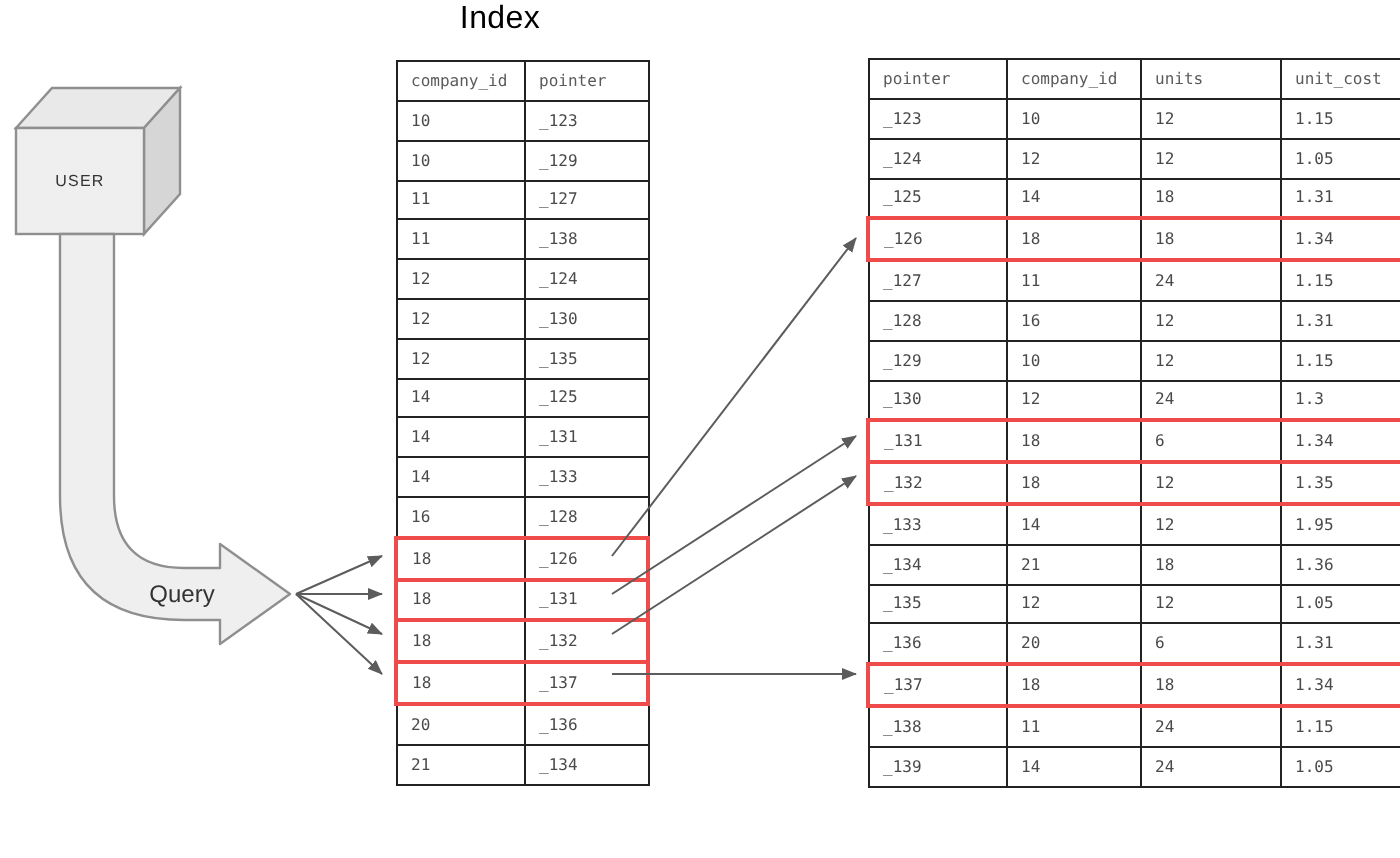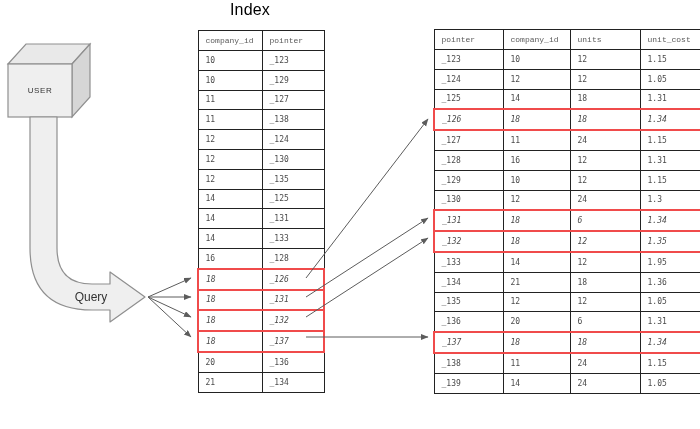--- a/index.html
+++ b/index.html
@@ -25,22 +25,22 @@
   #data-table th:nth-child(1), #data-table td:nth-child(1){ width:59px; }
   #data-table th:nth-child(2), #data-table td:nth-child(2){ width:57px; }
   #data-table th:nth-child(3), #data-table td:nth-child(3){ width:60px; }
   #data-table th:nth-child(4), #data-table td:nth-child(4){ width:59px; }
   .dtable th, .dtable td {
     border:1px solid #222; height:18.8px; padding:0 2px 0 7px;
     font-family:"DejaVu Sans Mono", monospace; font-size:8px;
     font-weight:normal; text-align:left; vertical-align:middle;
     color:#4a4a4a; overflow:hidden; white-space:nowrap;
   }
-  .dtable th { color:#5a5a5a; height:19px;font-family:Liberation Mono, monospace; }
-  tr.hl td { border-top:2px solid var(--hl); border-bottom:2px solid var(--hl);font-style:italic; }
+  .dtable th { color:#5a5a5a; height:19px; }
+  tr.hl td { border-top:2px solid var(--hl); border-bottom:2px solid var(--hl); }
   tr.hl td:first-child { border-left:2px solid var(--hl); }
   tr.hl td:last-child  { border-right:2px solid var(--hl); }
   .thin-arrow { stroke:var(--arrow); stroke-width:1; fill:none; }
   .ah-fill { fill:var(--arrow); }
   .shape-stroke { stroke:var(--shape-stroke); stroke-width:1.2; }
   .svg-label { font-family:"Liberation Sans", sans-serif; fill:#333; }
 </style>
 </head>
 <body>
 

